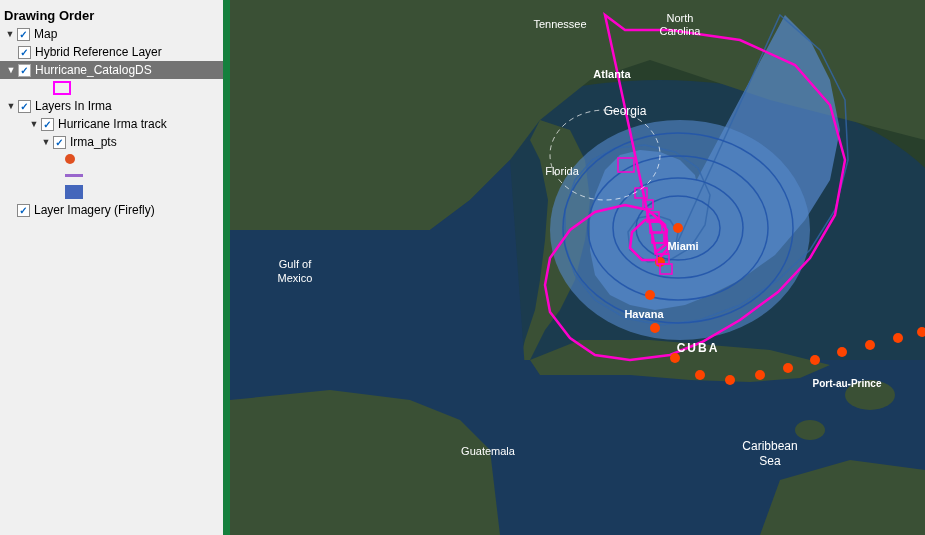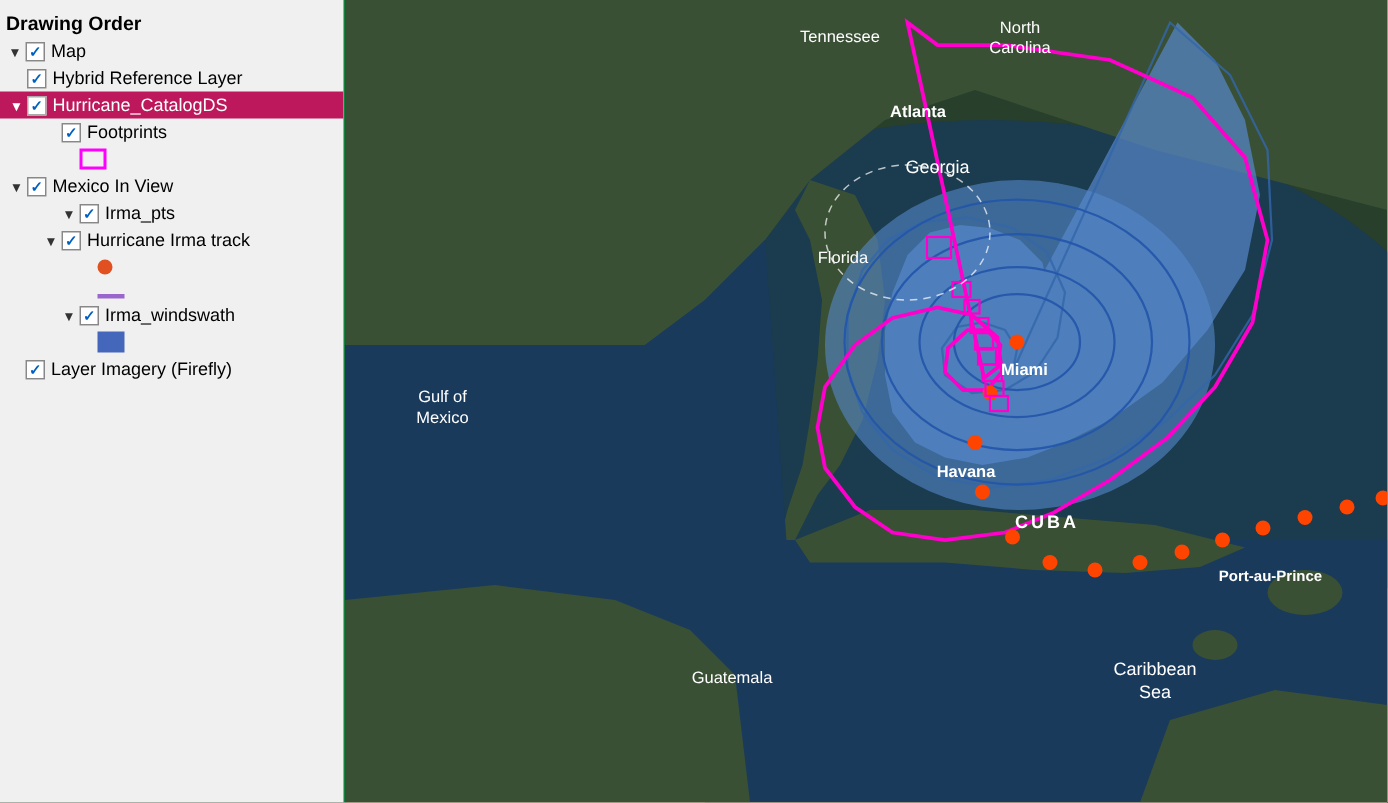--- a/index.html
+++ b/index.html
@@ -4,43 +4,43 @@
   <style>
     * { margin: 0; padding: 0; box-sizing: border-box; }
     body { width: 925px; height: 535px; overflow: hidden; font-family: Arial, sans-serif; font-size: 12px; display: flex; }
 
     
     #sidebar {
       width: 230px;
       min-width: 230px;
       height: 535px;
       background: #f0f0f0;
-      border-right: 1px solid #15803d;
+      border-right: 7px solid #15803d;
       overflow-y: auto;
       overflow-x: hidden;
       padding: 4px 0;
     }
 
     .panel-title {
       font-weight: bold;
       font-size: 13px;
       padding: 4px 6px 2px 6px;
       color: #000;
     }
 
     .tree-item {
       display: flex;
-      align-items: flex-end;
+      align-items: center;
       padding: 2px 0;
       cursor: pointer;
       white-space: nowrap;
     }
 
     .tree-item.selected {
-      background: #be185d;
+      background: #737373;
       color: white;
     }
 
     .indent-0 { padding-left: 4px; }
     .indent-1 { padding-left: 5px; }
     .indent-2 { padding-left: 28px; }
     .indent-3 { padding-left: 40px; }
     .indent-4 { padding-left: 52px; }
 
     .expand-arrow {
@@ -127,65 +127,55 @@
     <span class="cb checked"></span>
     <span class="item-label">Hybrid Reference Layer</span>
   </div>
 
   <div class="tree-item indent-1 selected">
     <span class="expand-arrow expanded"></span>
     <span class="cb checked" style="border-color:#aaa;"></span>
     <span class="item-label">Hurricane_CatalogDS</span>
   </div>
 
+
+  <div class="tree-item indent-3">
+    <span class="expand-arrow leaf"></span>
+    <span style="display:inline-block; width:18px; height:14px; border:2px solid #ff00ff; background:transparent; margin-right:4px; flex-shrink:0;"></span>
+  </div>
+
+  <div class="tree-item indent-1">
+    <span class="expand-arrow expanded"></span>
+    <span class="cb checked"></span>
+    <span class="item-label">Layers In Irma</span>
+  </div>
+
   <div class="tree-item indent-2">
-    <span class="expand-arrow leaf"></span>
-    <span class="cb checked"></span>
-    <span class="item-label">Footprints</span>
+    <span class="expand-arrow expanded"></span>
+    <span class="cb checked"></span>
+    <span class="item-label">Hurricane Irma track</span>
   </div>
 
   <div class="tree-item indent-3">
-    <span class="expand-arrow leaf"></span>
-    <span style="display:inline-block; width:18px; height:14px; border:2px solid #ff00ff; background:transparent; margin-right:4px; flex-shrink:0;"></span>
-  </div>
-
-  <div class="tree-item indent-1">
-    <span class="expand-arrow expanded"></span>
-    <span class="cb checked"></span>
-    <span class="item-label">Mexico In View</span>
-  </div>
-
-  <div class="tree-item indent-3">
     <span class="expand-arrow expanded"></span>
     <span class="cb checked"></span>
     <span class="item-label">Irma_pts</span>
   </div>
 
-  <div class="tree-item indent-2">
-    <span class="expand-arrow expanded"></span>
-    <span class="cb checked"></span>
-    <span class="item-label">Hurricane Irma track</span>
-  </div>
-
   <div class="tree-item indent-4">
     <span class="expand-arrow leaf"></span>
     <span class="dot-swatch" style="background:#e05020;"></span>
   </div>
 
 
   <div class="tree-item indent-4">
     <span class="expand-arrow leaf"></span>
     <span class="line-swatch" style="background:#9966cc;"></span>
   </div>
 
-  <div class="tree-item indent-3">
-    <span class="expand-arrow expanded"></span>
-    <span class="cb checked"></span>
-    <span class="item-label">Irma_windswath</span>
-  </div>
 
   <div class="tree-item indent-4">
     <span class="expand-arrow leaf"></span>
     <span style="display:inline-block; width:18px; height:14px; background:#4466bb; margin-right:4px; flex-shrink:0;"></span>
   </div>
 
   <div class="tree-item indent-0">
     <span class="expand-arrow leaf"></span>
     <span class="cb checked"></span>
     <span class="item-label">Layer Imagery (Firefly)</span>

